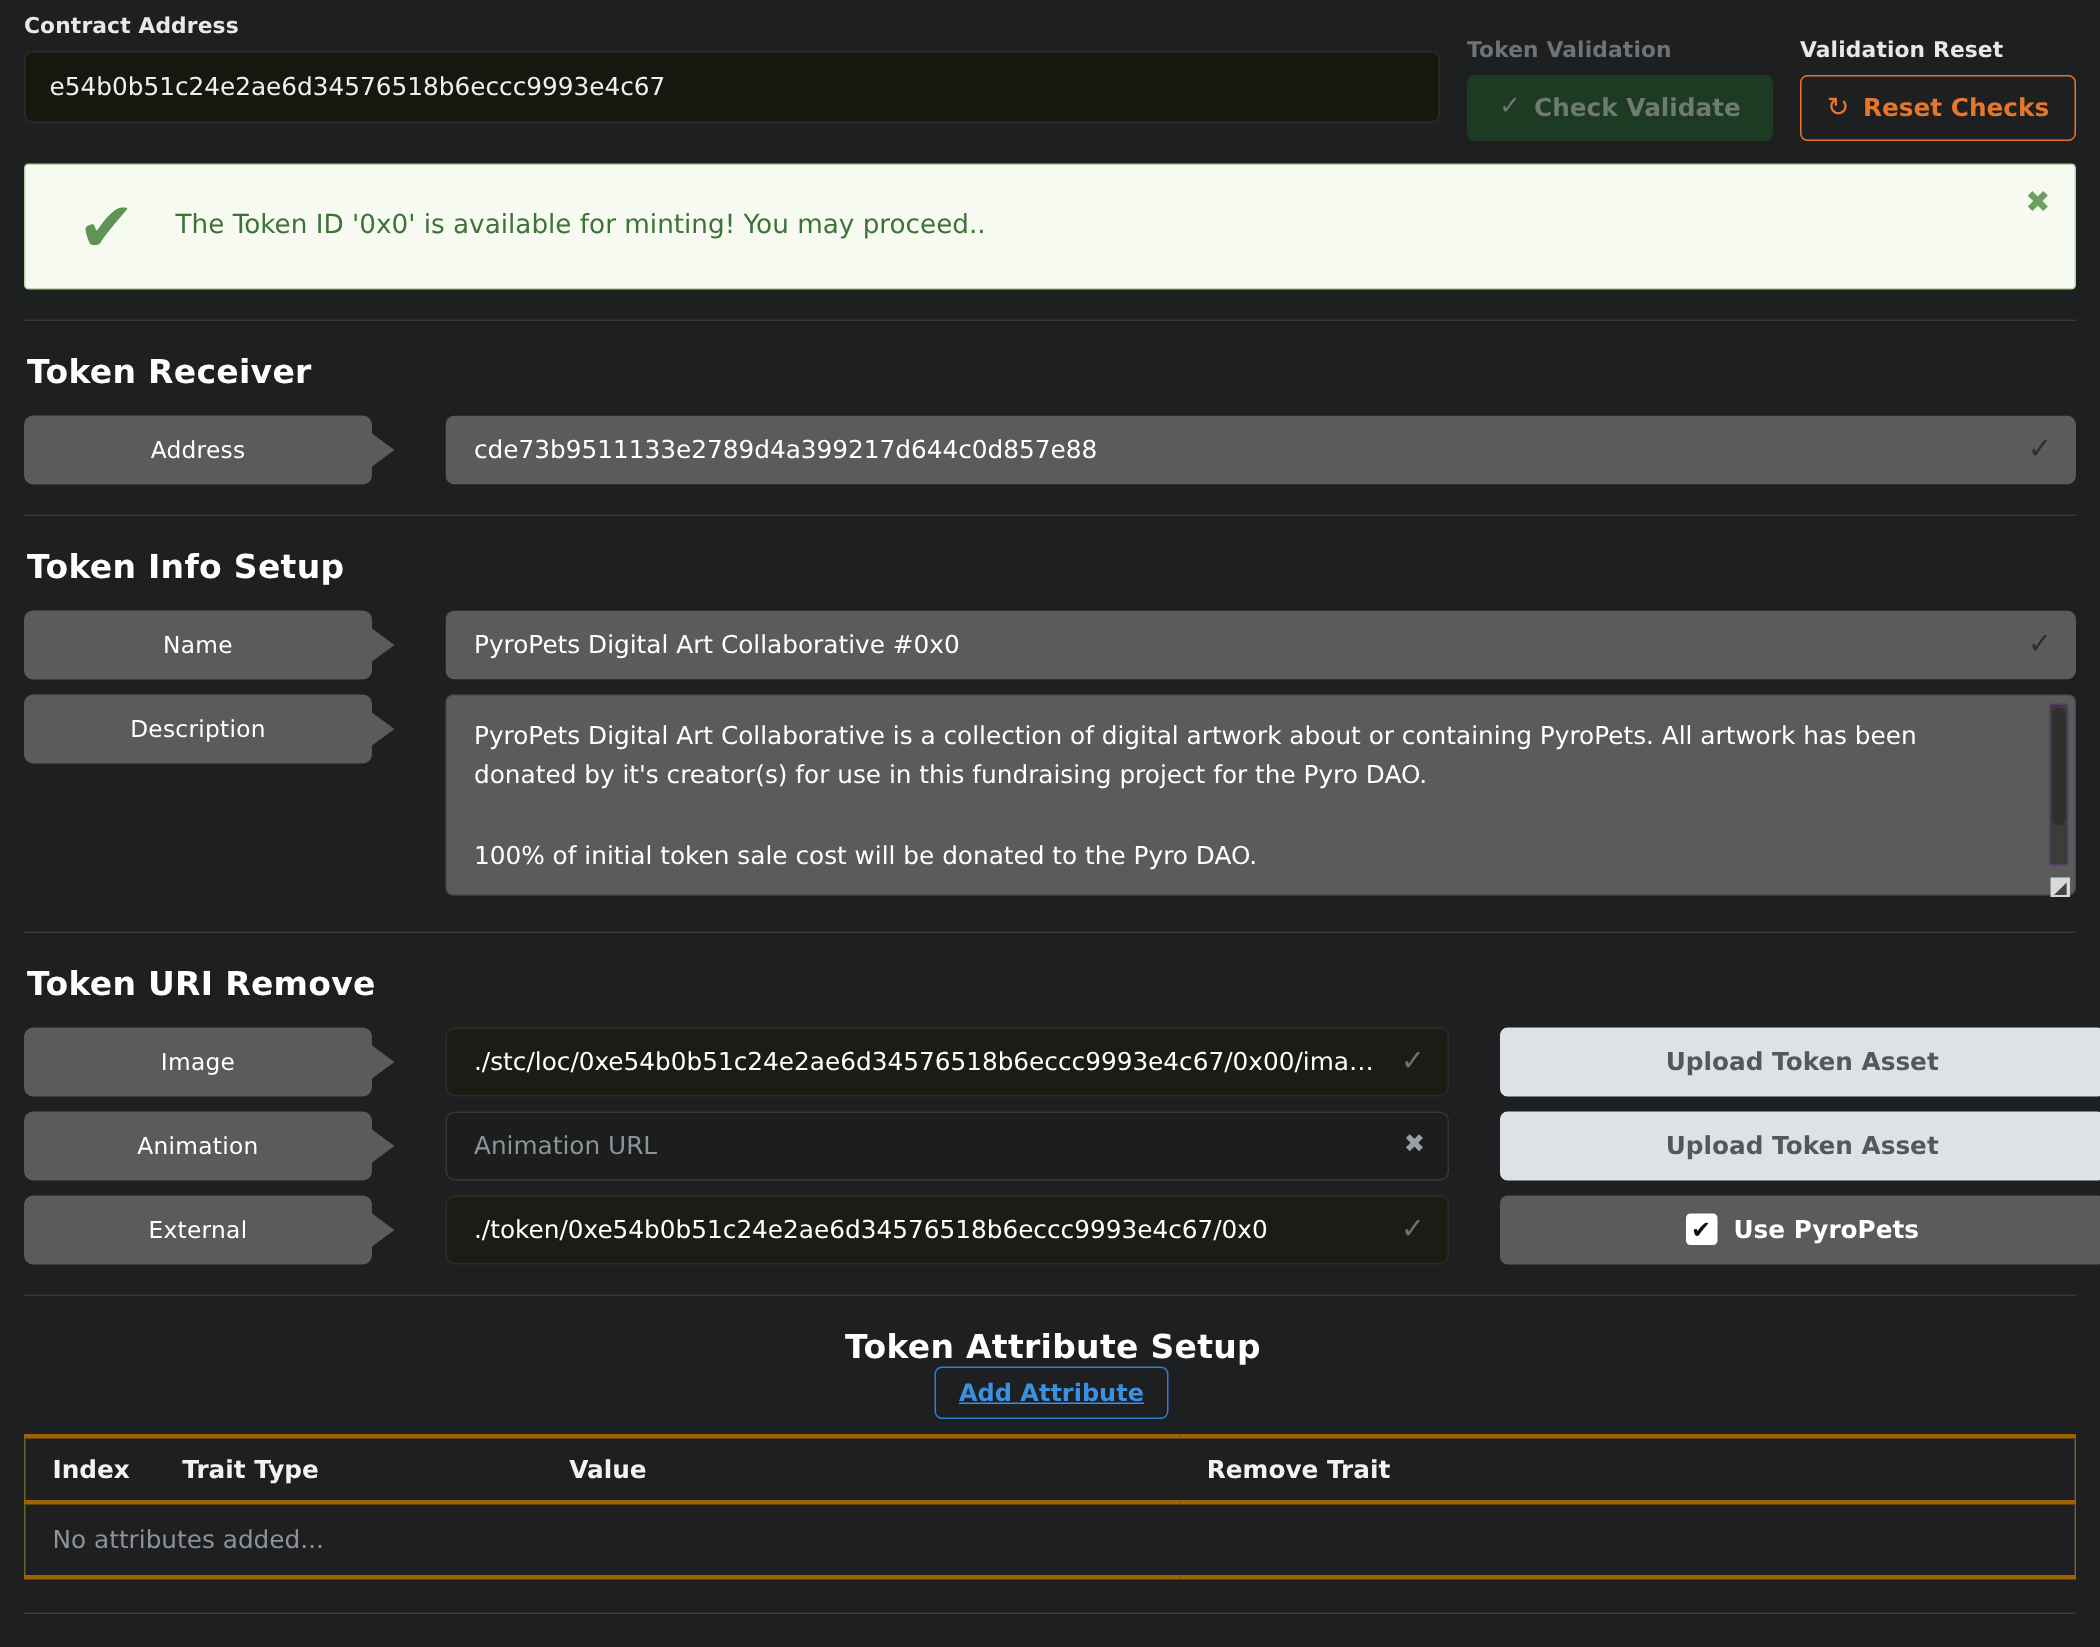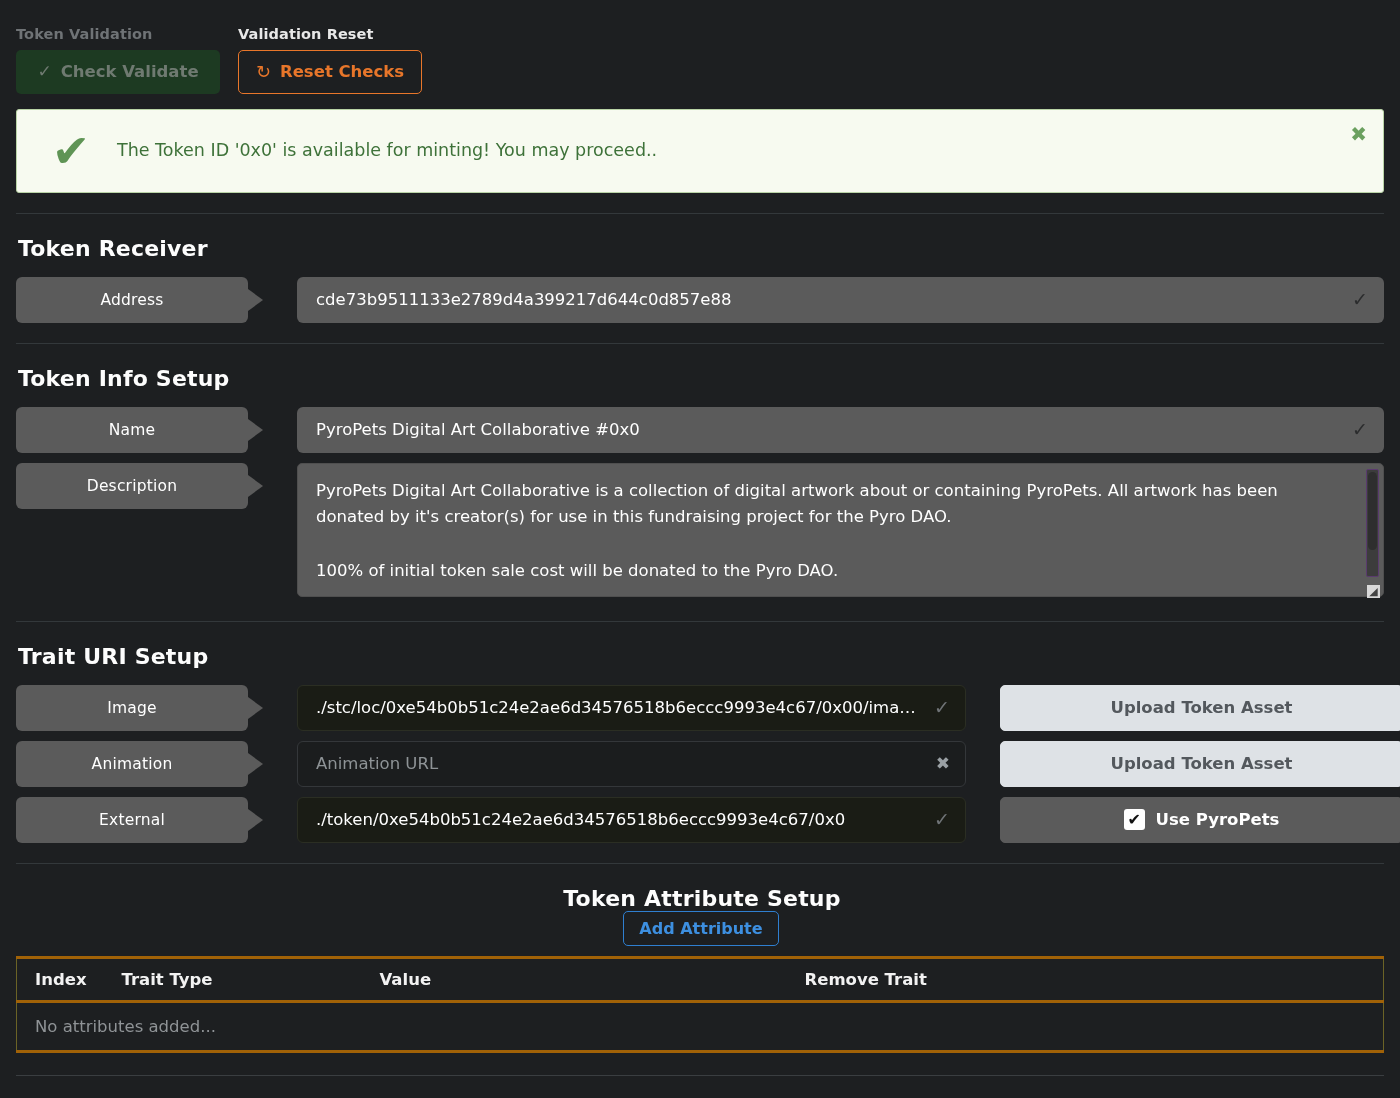--- a/index.html
+++ b/index.html
@@ -317,20 +317,21 @@
   .btn-add {
     background: transparent;
     border: 1px solid #2f7fd0;
     border-radius: 5px;
     color: #3d8fe0;
     font-size: 16px;
     font-weight: bold;
     font-family: inherit;
     padding: 7px 15px;
     cursor: pointer;
+    text-decoration: underline;
   }
   .attr-table {
     width: 100%;
     border-collapse: collapse;
     table-layout: fixed;
   }
   .attr-table th, .attr-table td {
     border: 3px solid #a16207;
     text-align: left;
     font-size: 16.5px;
@@ -361,20 +362,24 @@
     margin-top: 22px;
   }
 </style>
 </head>
 <body>
 
 <div class="page">
 
   <div class="topbar">
 
+    <div class="topbar-col-address">
+      <div class="field-caption">Contract Address</div>
+      <input class="contract-input" type="text" value="e54b0b51c24e2ae6d34576518b6eccc9993e4c67" style="">
+    </div>
 
     <div class="topbar-col-btn">
       <div class="field-caption muted">Token Validation</div>
       <button class="btn btn-validate">
         <span class="ico-check-sm">✓</span>
         <span>Check Validate</span>
       </button>
     </div>
 
     <div class="topbar-col-btn">
@@ -424,21 +429,21 @@
 100% of initial token sale cost will be donated to the Pyro DAO.</textarea>
       <div class="ta-scroll">
         <div class="ta-thumb"></div>
       </div>
       <div class="ta-grip">◢</div>
     </div>
   </div>
 
   <div class="divider"></div>
 
-  <div class="section-title">Trait URI Setup</div>
+  <div class="section-title">Token URI Remove</div>
 
   <div id="uri-rows">
       <div class="row">
         <div class="row-label">Image</div>
         <div class="row-control narrow"><input type="text" class="inp dark" placeholder="Image URL" value="./stc/loc/0xe54b0b51c24e2ae6d34576518b6eccc9993e4c67/0x00/image.png" style=""><span class="inp-status ok-grey">✓</span></div>
         <div class="row-side"><button class="btn-upload">Upload Token Asset</button></div>
       </div>
       <div class="row">
         <div class="row-label">Animation</div>
         <div class="row-control narrow"><input type="text" class="inp dark empty" placeholder="Animation URL" value="" style=""><span class="inp-status bad">✖</span></div>

